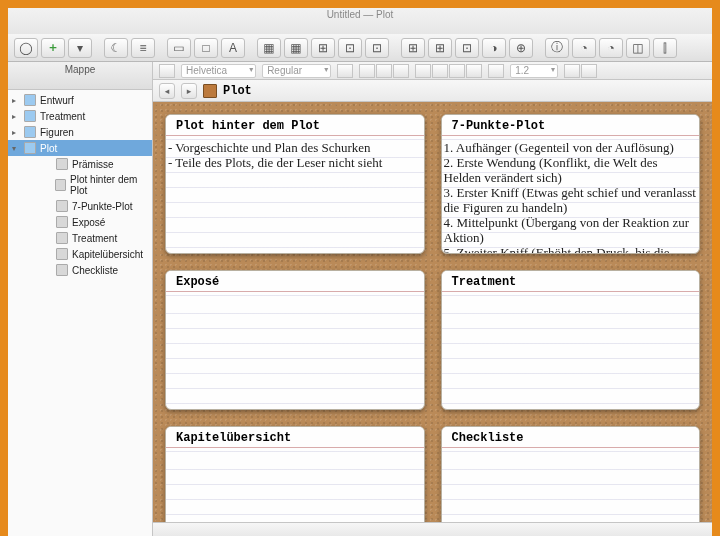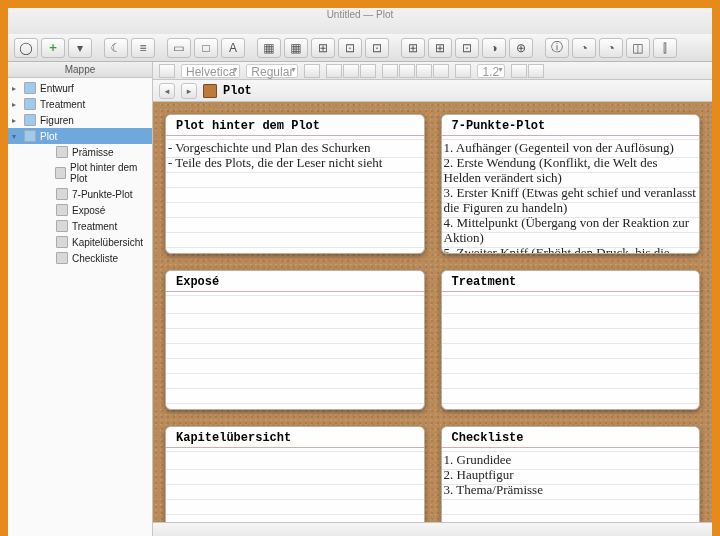--- a/index.html
+++ b/index.html
@@ -33,21 +33,21 @@
 }
 .tb-btn.green { color: #3a9b3a; font-weight: bold; }
 .tb-sep { width: 6px; }
 .main { display: flex; height: calc(100% - 42px); }
 .sidebar {
   width: 145px; background: #fafafa;
   border-right: 1px solid #c5c5c5;
   display: flex; flex-direction: column;
 }
 .sidebar-header {
-  height: 16px; background: linear-gradient(#f0f0f0,#dedede);
+  height: 28px; background: linear-gradient(#f0f0f0,#dedede);
   border-bottom: 1px solid #c5c5c5;
   font-size: 10px; color: #555; text-align: center; line-height: 16px;
 }
 .tree { flex: 1; overflow: auto; padding: 2px 0; }
 .tree-item {
   display: flex; align-items: center; gap: 4px;
   padding: 2px 4px; font-size: 10px; color: #222;
   cursor: default;
 }
 .tree-item.indent1 { padding-left: 36px; }
@@ -63,21 +63,21 @@
 }
 .content { flex: 1; display: flex; flex-direction: column; background: #fff; }
 .formatbar {
   height: 18px; background: linear-gradient(#f5f5f5,#e6e6e6);
   border-bottom: 1px solid #c5c5c5;
   display: flex; align-items: center; padding: 0 6px; gap: 6px;
   font-size: 9px; color: #888;
 }
 .fmt-sel {
   height: 14px; background: #fff; border: 1px solid #ccc;
-  border-radius: 2px; padding: 0 4px 0 4px; font-size: 12px;
+  border-radius: 2px; padding: 0 28px 0 4px; font-size: 10px;
   position: relative; min-width: 50px; color:#999;
 }
 .fmt-sel::after { content:"▾"; position:absolute; right:2px; top:0; font-size:8px; }
 .fmt-grp { display:flex; gap:1px; }
 .fmt-btn { width:16px; height:14px; background:linear-gradient(#fefefe,#e4e4e4); border:1px solid #c5c5c5; }
 .pathbar {
   height: 22px; background: linear-gradient(#f7f7f7,#eaeaea);
   border-bottom: 1px solid #c5c5c5;
   display: flex; align-items: center; padding: 0 6px; gap: 6px;
   font-size: 11px;
@@ -290,23 +290,20 @@
           <div class="card">
             <div class="card-title">Treatment</div>
             <div class="card-body"></div>
           </div>
           <div class="card">
             <div class="card-title">Kapitelübersicht</div>
             <div class="card-body"></div>
           </div>
           <div class="card">
             <div class="card-title">Checkliste</div>
-            <div class="card-body">1. Grundidee
-2. Hauptfigur
-3. Thema/Prämisse</div>
           </div>
         </div>
 
       <div class="footer"></div>
     </div>
 
   </div>
 </div>
 
 </body></html>

